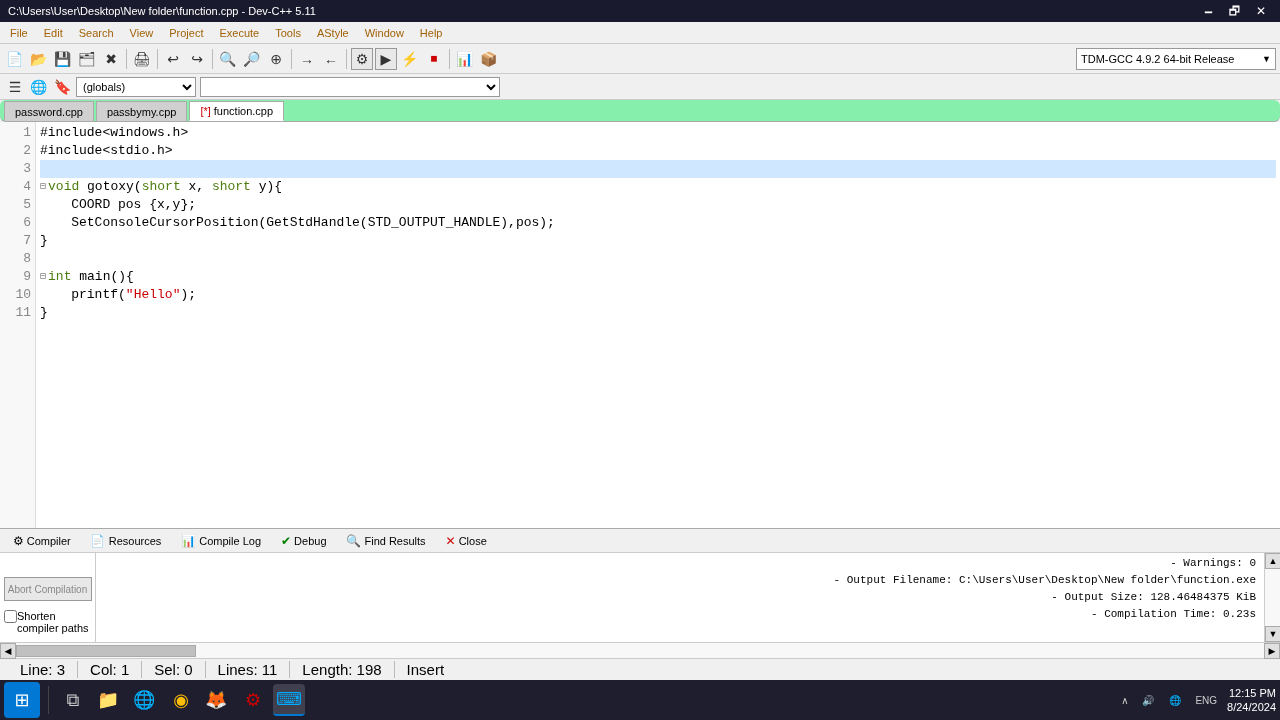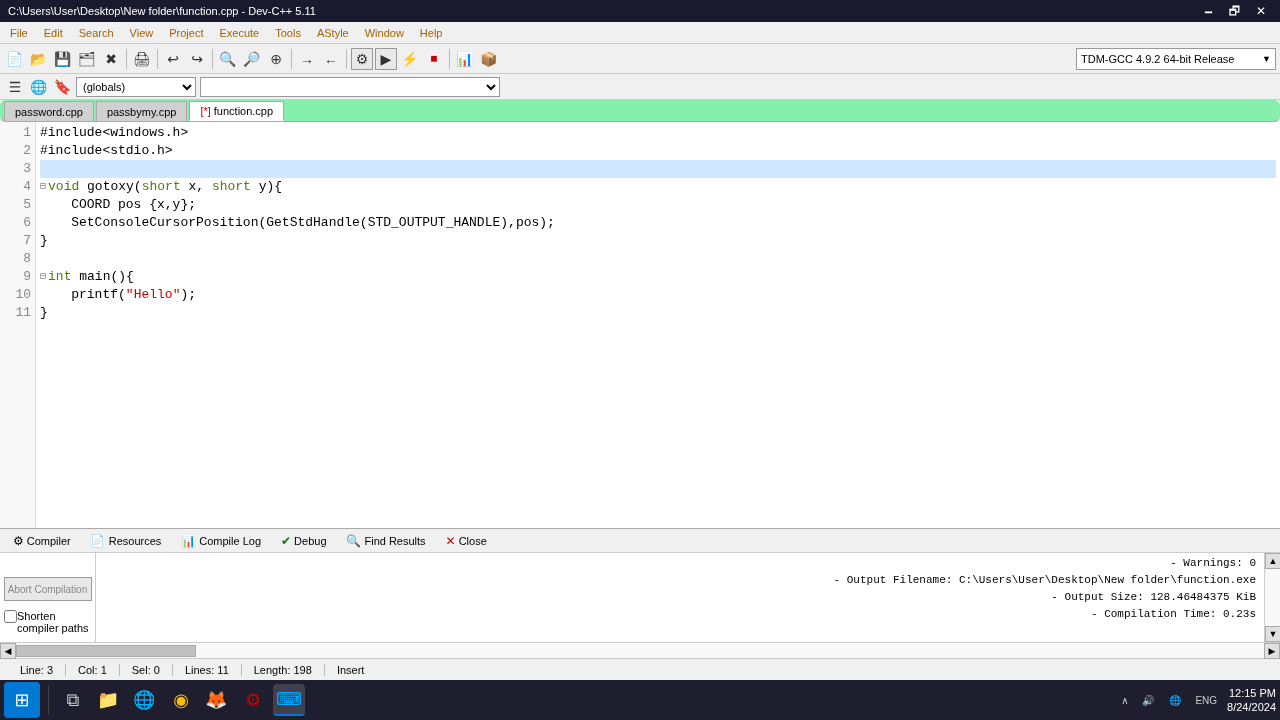--- a/index.html
+++ b/index.html
@@ -247,21 +247,21 @@
     }
 
     
     #statusbar {
       background: #f0f0f0;
       border-top: 1px solid #ccc;
       display: flex;
       align-items: center;
       height: 22px;
       padding: 0 8px;
-      font-size: 11px;
+      font-size: 15px;
       color: #000;
       gap: 0;
     }
     .status-part { padding: 0 12px; border-right: 1px solid #bbb; }
     .status-part:last-child { border-right: none; flex: 1; }
 
     
     #taskbar {
       background: #1e1e2e;
       height: 40px;

